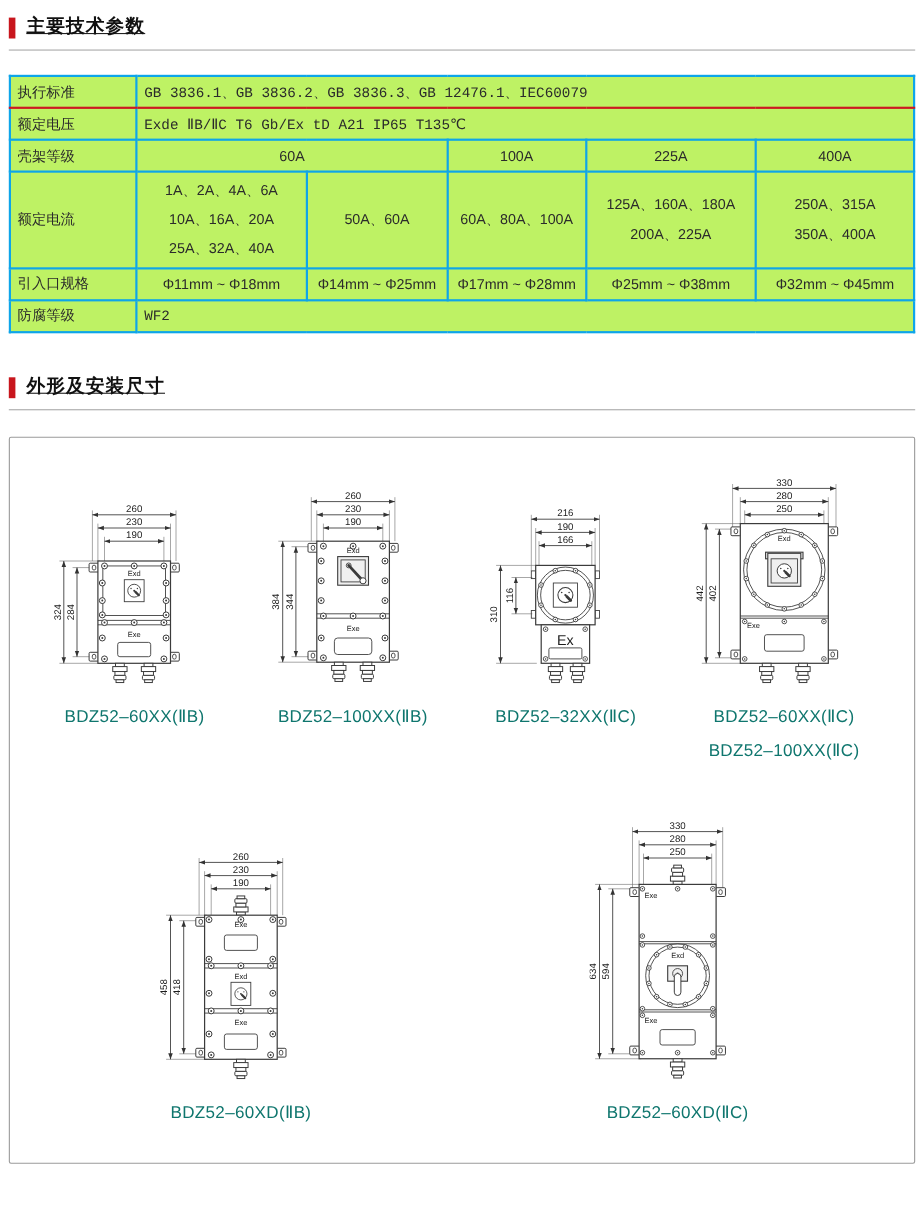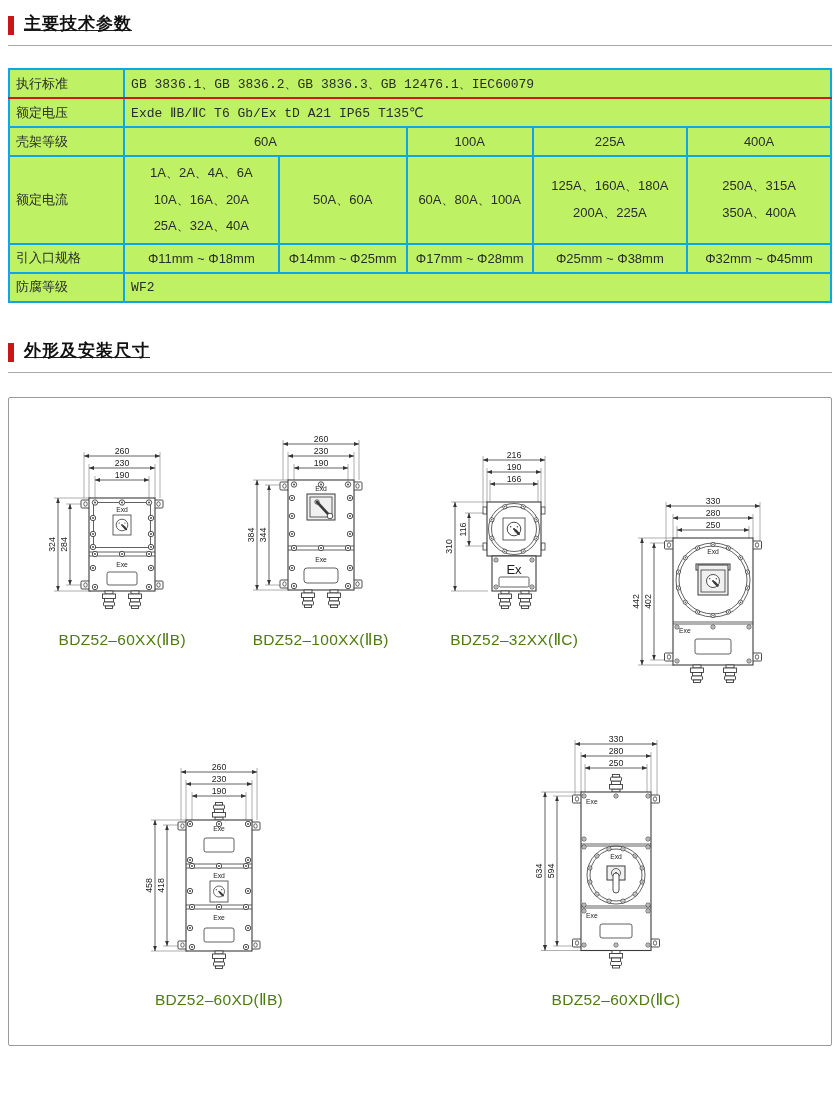--- a/index.html
+++ b/index.html
@@ -19,21 +19,21 @@
   td.val { padding-left:22px;font-family:Liberation Mono, monospace; }
   td.ctr { text-align:center; }
   tr.redline td { border-bottom:2px solid #cc1a21; }
   .pre { display:inline-block; text-align:center; white-space:pre-line; line-height:2.05; }
 
   
   .figbox { margin-top:24px; border:1px solid #9a9a9a; border-radius:2px; padding:36px 14px 30px; background:#fff; }
   .figrow { display:flex; align-items:flex-end; justify-content:space-around; }
   .figrow2 { margin-top:48px; }
   .figcell { display:flex; flex-direction:column; align-items:center; }
-  .figcap { margin-top:12px; text-align:center; font-size:15.5px; color:#4d7c0f; line-height:2.0; font-weight:500; letter-spacing:.3px; }
+  .figcap { margin-top:12px; text-align:center; font-size:15.5px; color:#0f766e; line-height:2.0; font-weight:500; letter-spacing:.3px; }
   .capmin { min-height:62px; }
 
   
   svg text { font-family:"Liberation Sans","DejaVu Sans",sans-serif; }
   .dl { stroke:#3b3b3b; stroke-width:.8; fill:none; }
   .xl { stroke:#6d6d6d; stroke-width:.55; fill:none; }
   .bd { fill:#fff; stroke:#3b3b3b; stroke-width:1.1; }
   .th { fill:none; stroke:#3b3b3b; stroke-width:.8; }
   .thf { fill:#f0f0f0; stroke:#3b3b3b; stroke-width:1; }
   .dt { font-size:8.8px; fill:#1c1c1c; text-anchor:middle; }
@@ -413,20 +413,24 @@
                 <use href="#boltsm" x="116" y="131"></use>
               <use href="#boltsm" x="44" y="165"></use>
                 <use href="#boltsm" x="116" y="165"></use>
               <rect class="th" x="62" y="143" width="36" height="15" rx="2"></rect>
               <g>
                 <use href="#gland" x="64" y="169"></use>
                   <use href="#gland" x="97" y="169"></use>
               </g>
             </g>
           </svg>
+          <div class="figcap capmin">
+            <div>BDZ52–60XX(ⅡC)</div>
+            <div>BDZ52–100XX(ⅡC)</div>
+          </div>
         </div>
       </div>
 
       <div class="figrow figrow2">
 
         <div class="figcell">
           <svg width="150" height="210" viewBox="0 0 150 210">
             <g>
               <line class="xl" x1="37" y1="6" x2="37" y2="58"></line>
                 <line class="xl" x1="113" y1="6" x2="113" y2="58"></line>

